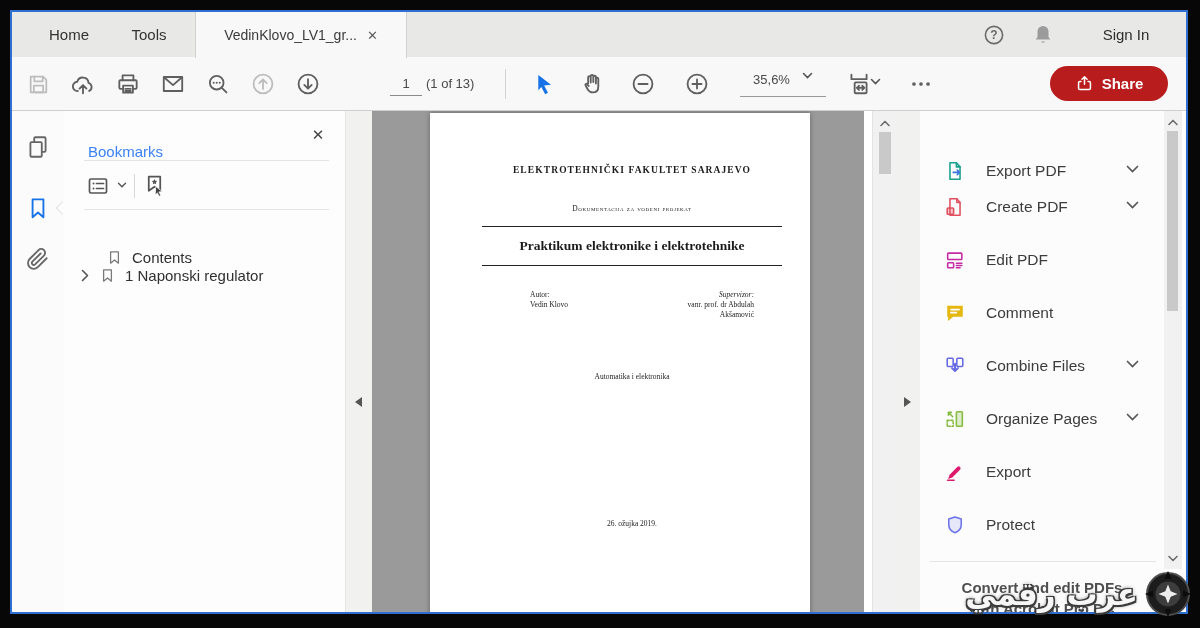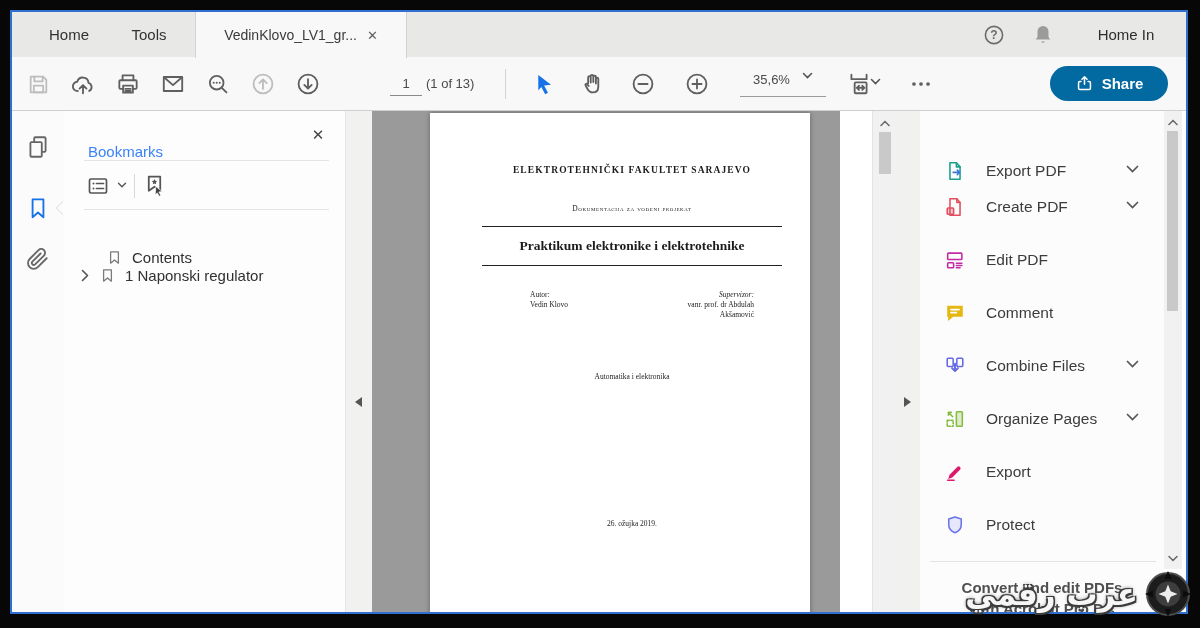--- a/index.html
+++ b/index.html
@@ -17,37 +17,37 @@
   #signin{color:#2e2e2e;font-size:15px;}
   
   #toolbar{left:0;top:45px;width:1174px;height:53px;background:#f8f8f8;border-bottom:1px solid #cfcfcf;}
   .tbtn{position:absolute;width:34px;height:34px;top:10px;display:flex;align-items:center;justify-content:center;}
   .vdiv{position:absolute;top:12px;width:1px;height:30px;background:#d4d4d4;}
   #page-num{left:378px;top:16px;width:32px;height:22px;border-bottom:1px solid #8a8a8a;color:#4a4a4a;
     font-size:13px;text-align:center;line-height:22px;background:transparent;}
   #page-count{left:414px;top:16px;height:22px;line-height:22px;color:#4a4a4a;font-size:13px;}
   #zoom-ctl{left:728px;top:15px;width:86px;height:24px;border-bottom:1px solid #9a9a9a;display:flex;
     justify-content:center;gap:12px;color:#4a4a4a;font-size:13px;}
-  #share-btn{left:1038px;top:9px;width:118px;height:35px;background:#0369a1;border-radius:18px;display:flex;
+  #share-btn{left:1038px;top:9px;width:118px;height:35px;background:#b91c1c;border-radius:18px;display:flex;
     align-items:center;justify-content:center;gap:8px;color:#fff;font-size:15px;font-weight:bold;}
   
   #main{left:0;top:99px;width:1174px;height:501px;background:#fff;}
   #rail{left:0;top:0;width:52px;height:501px;background:#fbfbfb;border-right:1px solid #e3e3e3;}
   .rail-btn{position:absolute;left:13px;width:26px;height:26px;}
   #bm-panel{left:52px;top:0;width:281px;height:501px;background:#fdfdfd;}
   #bm-title{left:24px;top:32px;font-size:15px;color:#3b82f6;}
   #bm-close{left:243px;top:13px;width:22px;height:22px;color:#444;font-size:15px;text-align:center;line-height:22px;}
   .hdiv{position:absolute;background:#e4e4e4;height:1px;}
   .bm-item{position:absolute;left:0;width:281px;height:28px;display:flex;align-items:center;color:#303030;font-size:15px;}
   .bm-flag{width:17px;height:19px;flex:0 0 auto;}
   #strip-l{left:333px;top:0;width:27px;height:501px;background:#f1f1f0;border-left:1px solid #e6e6e6;}
   #strip-r{left:884px;top:0;width:24px;height:501px;background:#f1f1f0;}
   .tri-l{width:0;height:0;border-top:5px solid transparent;border-bottom:5px solid transparent;border-right:7px solid #555;}
   .tri-r{width:0;height:0;border-top:5px solid transparent;border-bottom:5px solid transparent;border-left:7px solid #555;}
-  #doc-area{left:360px;top:0;width:468px;height:501px;background:#9a9a9a;overflow:hidden;}
+  #doc-area{left:360px;top:0;width:468px;height:501px;background:#9a9a9a;overflow:hidden;padding-left:24px;}
   #page{left:58px;top:2px;width:380px;height:560px;background:#fff;box-shadow:0 0 5px rgba(0,0,0,.35);
     font-family:"Liberation Serif", serif;color:#1c1c1c;}
   #page .inner{position:absolute;left:52px;top:0;width:300px;}
   .ctr{text-align:center;}
   #pg-univ{margin-top:52px;font-size:9.5px;letter-spacing:1.1px;font-weight:bold;}
   #pg-doctype{margin-top:29px;font-size:7.5px;font-variant:small-caps;letter-spacing:.6px;}
   .rule{height:1px;background:#222;}
   #pg-title{font-size:13.5px;font-weight:bold;}
   #pg-people{display:flex;justify-content:space-between;font-size:7.5px;line-height:10px;padding:0 28px 0 48px;margin-top:24px;}
   #pg-people .right{text-align:right;}
@@ -93,21 +93,21 @@
           <text x="12" y="16.2" text-anchor="middle" font-size="12" font-weight="bold" fill="#6b6b6b" font-family="Liberation Sans, sans-serif">?</text>
         </svg>
     </div>
     <div class="abs" style="left:1019px;top:11px;width:24px;height:24px;">
       <svg width="24" height="24" viewBox="0 0 24 24">
           <path d="M12 3a5.5 5.5 0 0 0-5.5 5.5V14l-1.7 2.4h14.4L17.5 14V8.5A5.5 5.5 0 0 0 12 3z" fill="#9b9b9b"></path>
           <path d="M10.1 18.4a2 2 0 0 0 3.8 0z" fill="#9b9b9b"></path>
         </svg>
     </div>
     <div class="abs tab-label" style="left:1078px;top:0;width:72px;">
-        <span id="signin">Home In</span>
+        <span id="signin">Sign In</span>
       </div>
   </div>
 
   <div class="abs" id="toolbar">
     <div class="tbtn" style="left:9px;color:#bdbdbd;">
       <svg width="25" height="25" viewBox="0 0 24 24" class="ic">
           <path d="M4.5 4.5h12l3 3v12h-15z"></path>
           <path d="M8 4.5V9h8V4.5"></path>
           <rect x="7.5" y="13" width="9" height="6.5"></rect>
         </svg>

